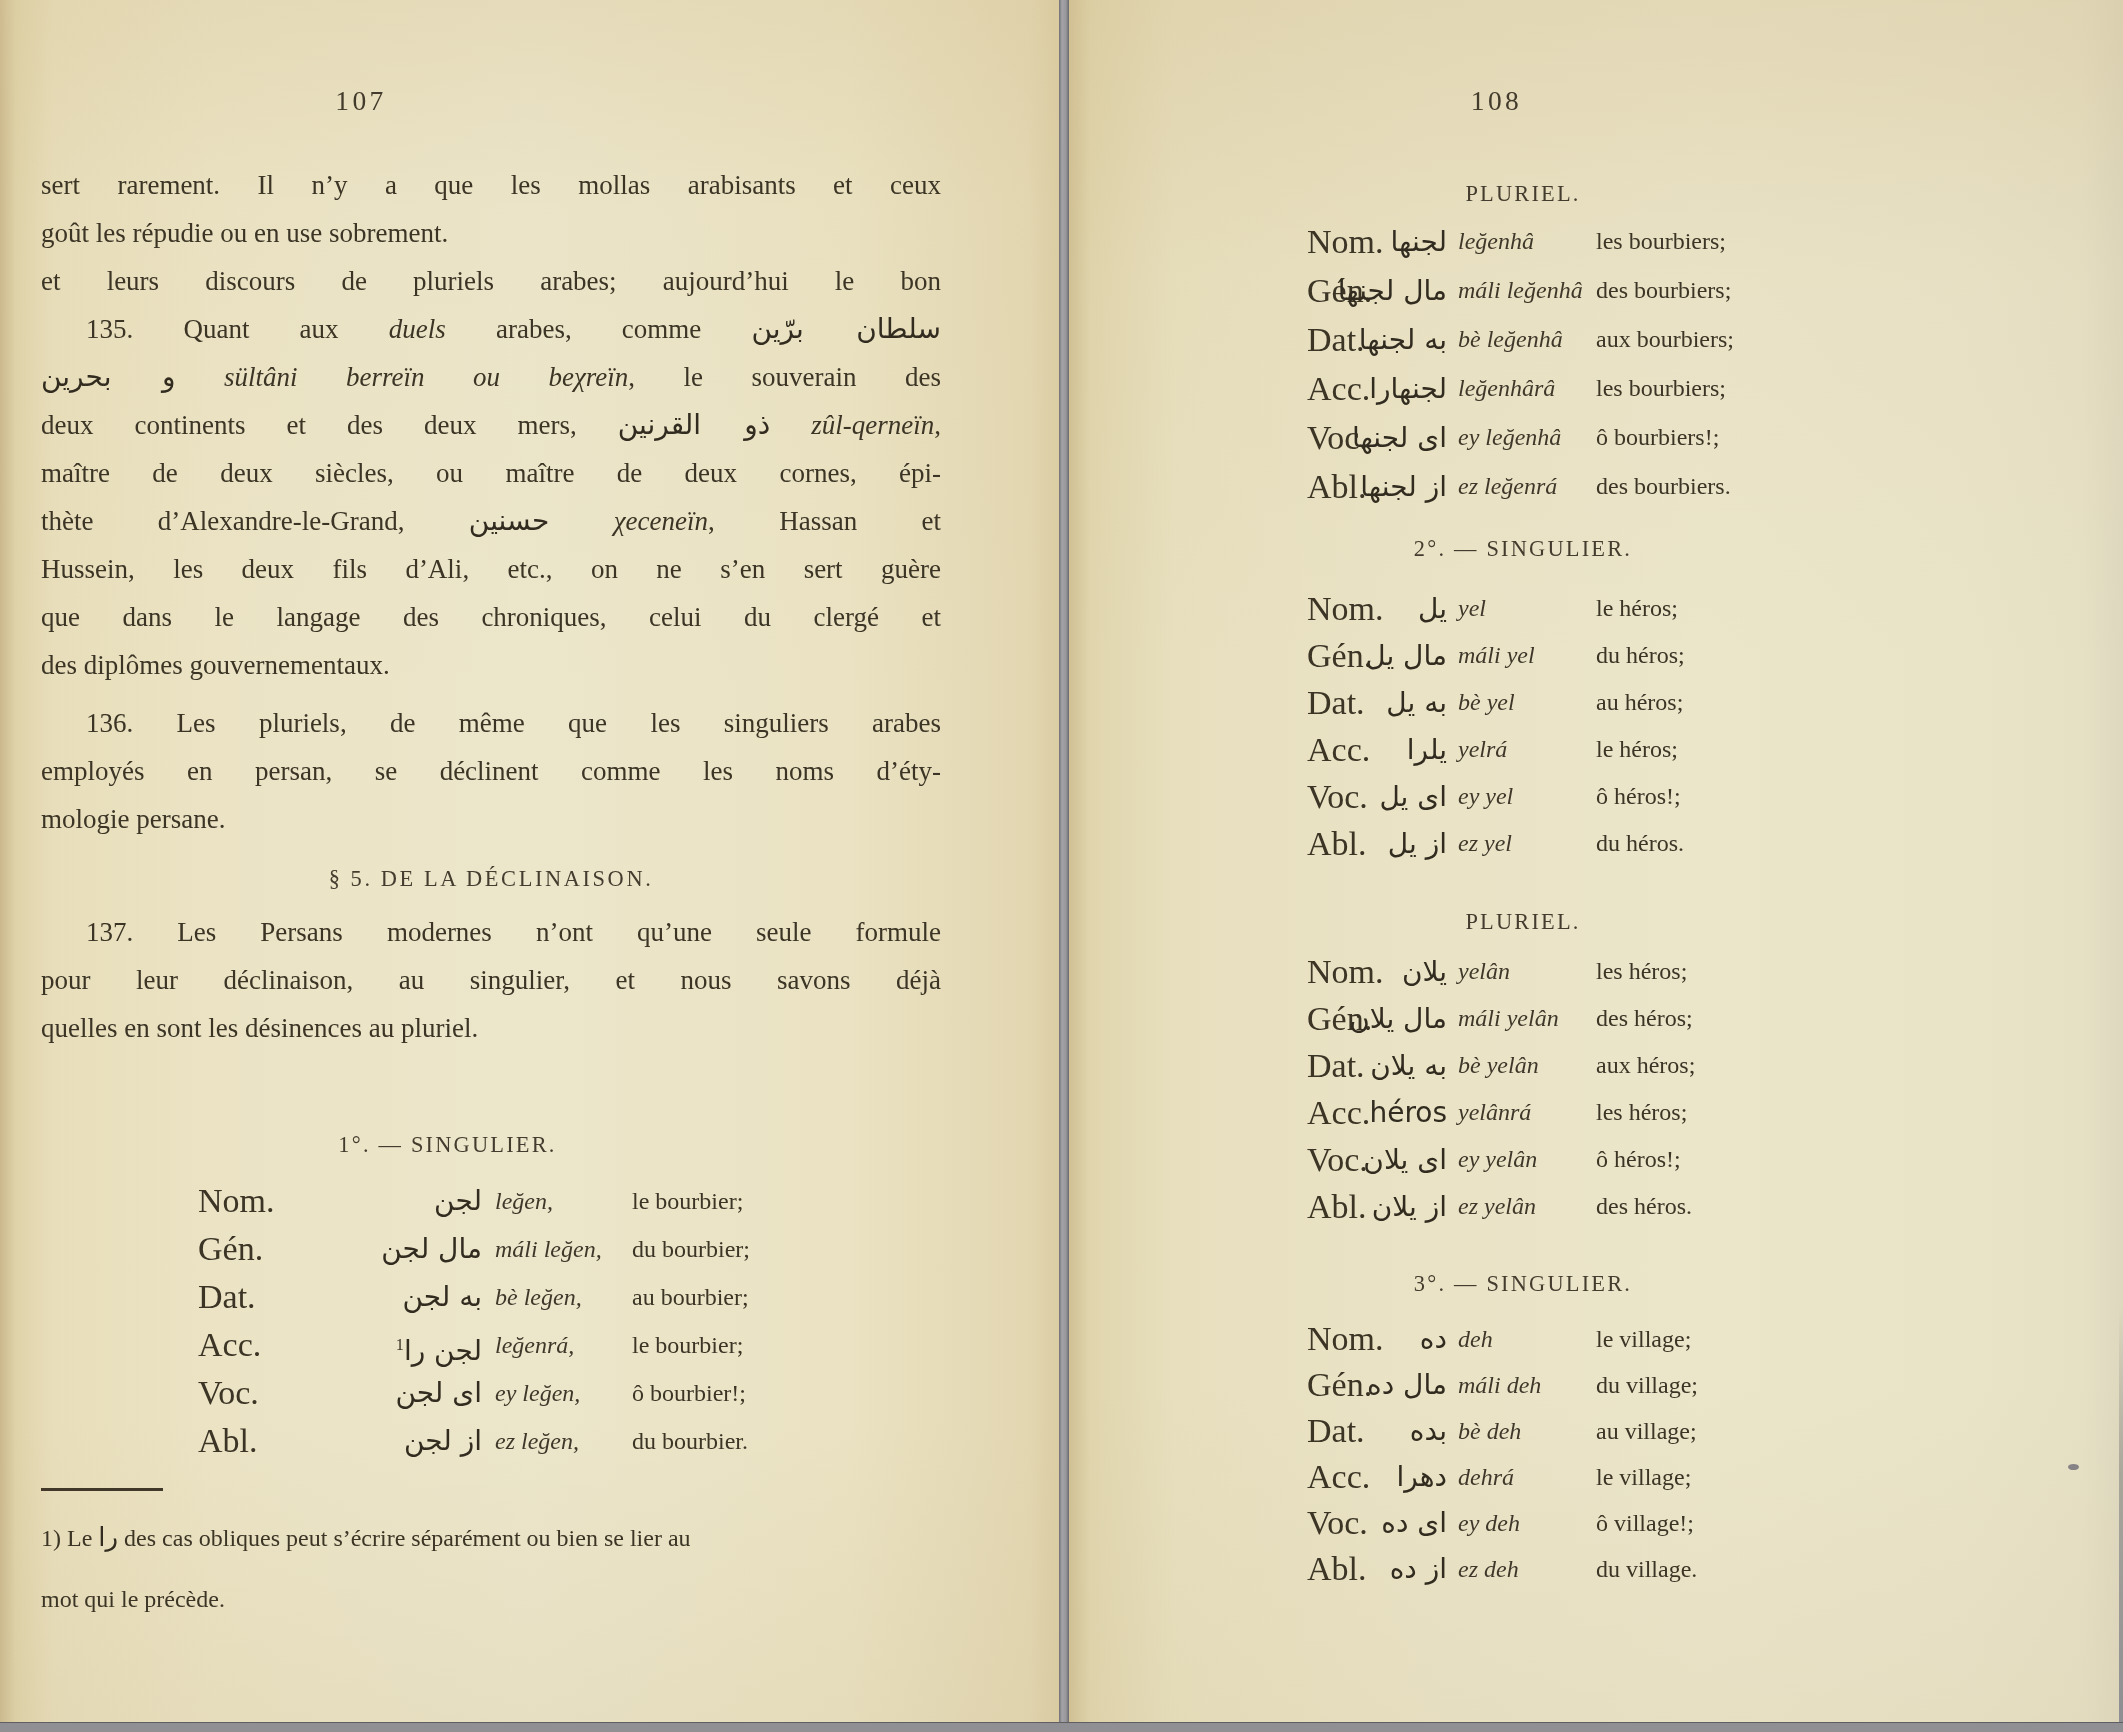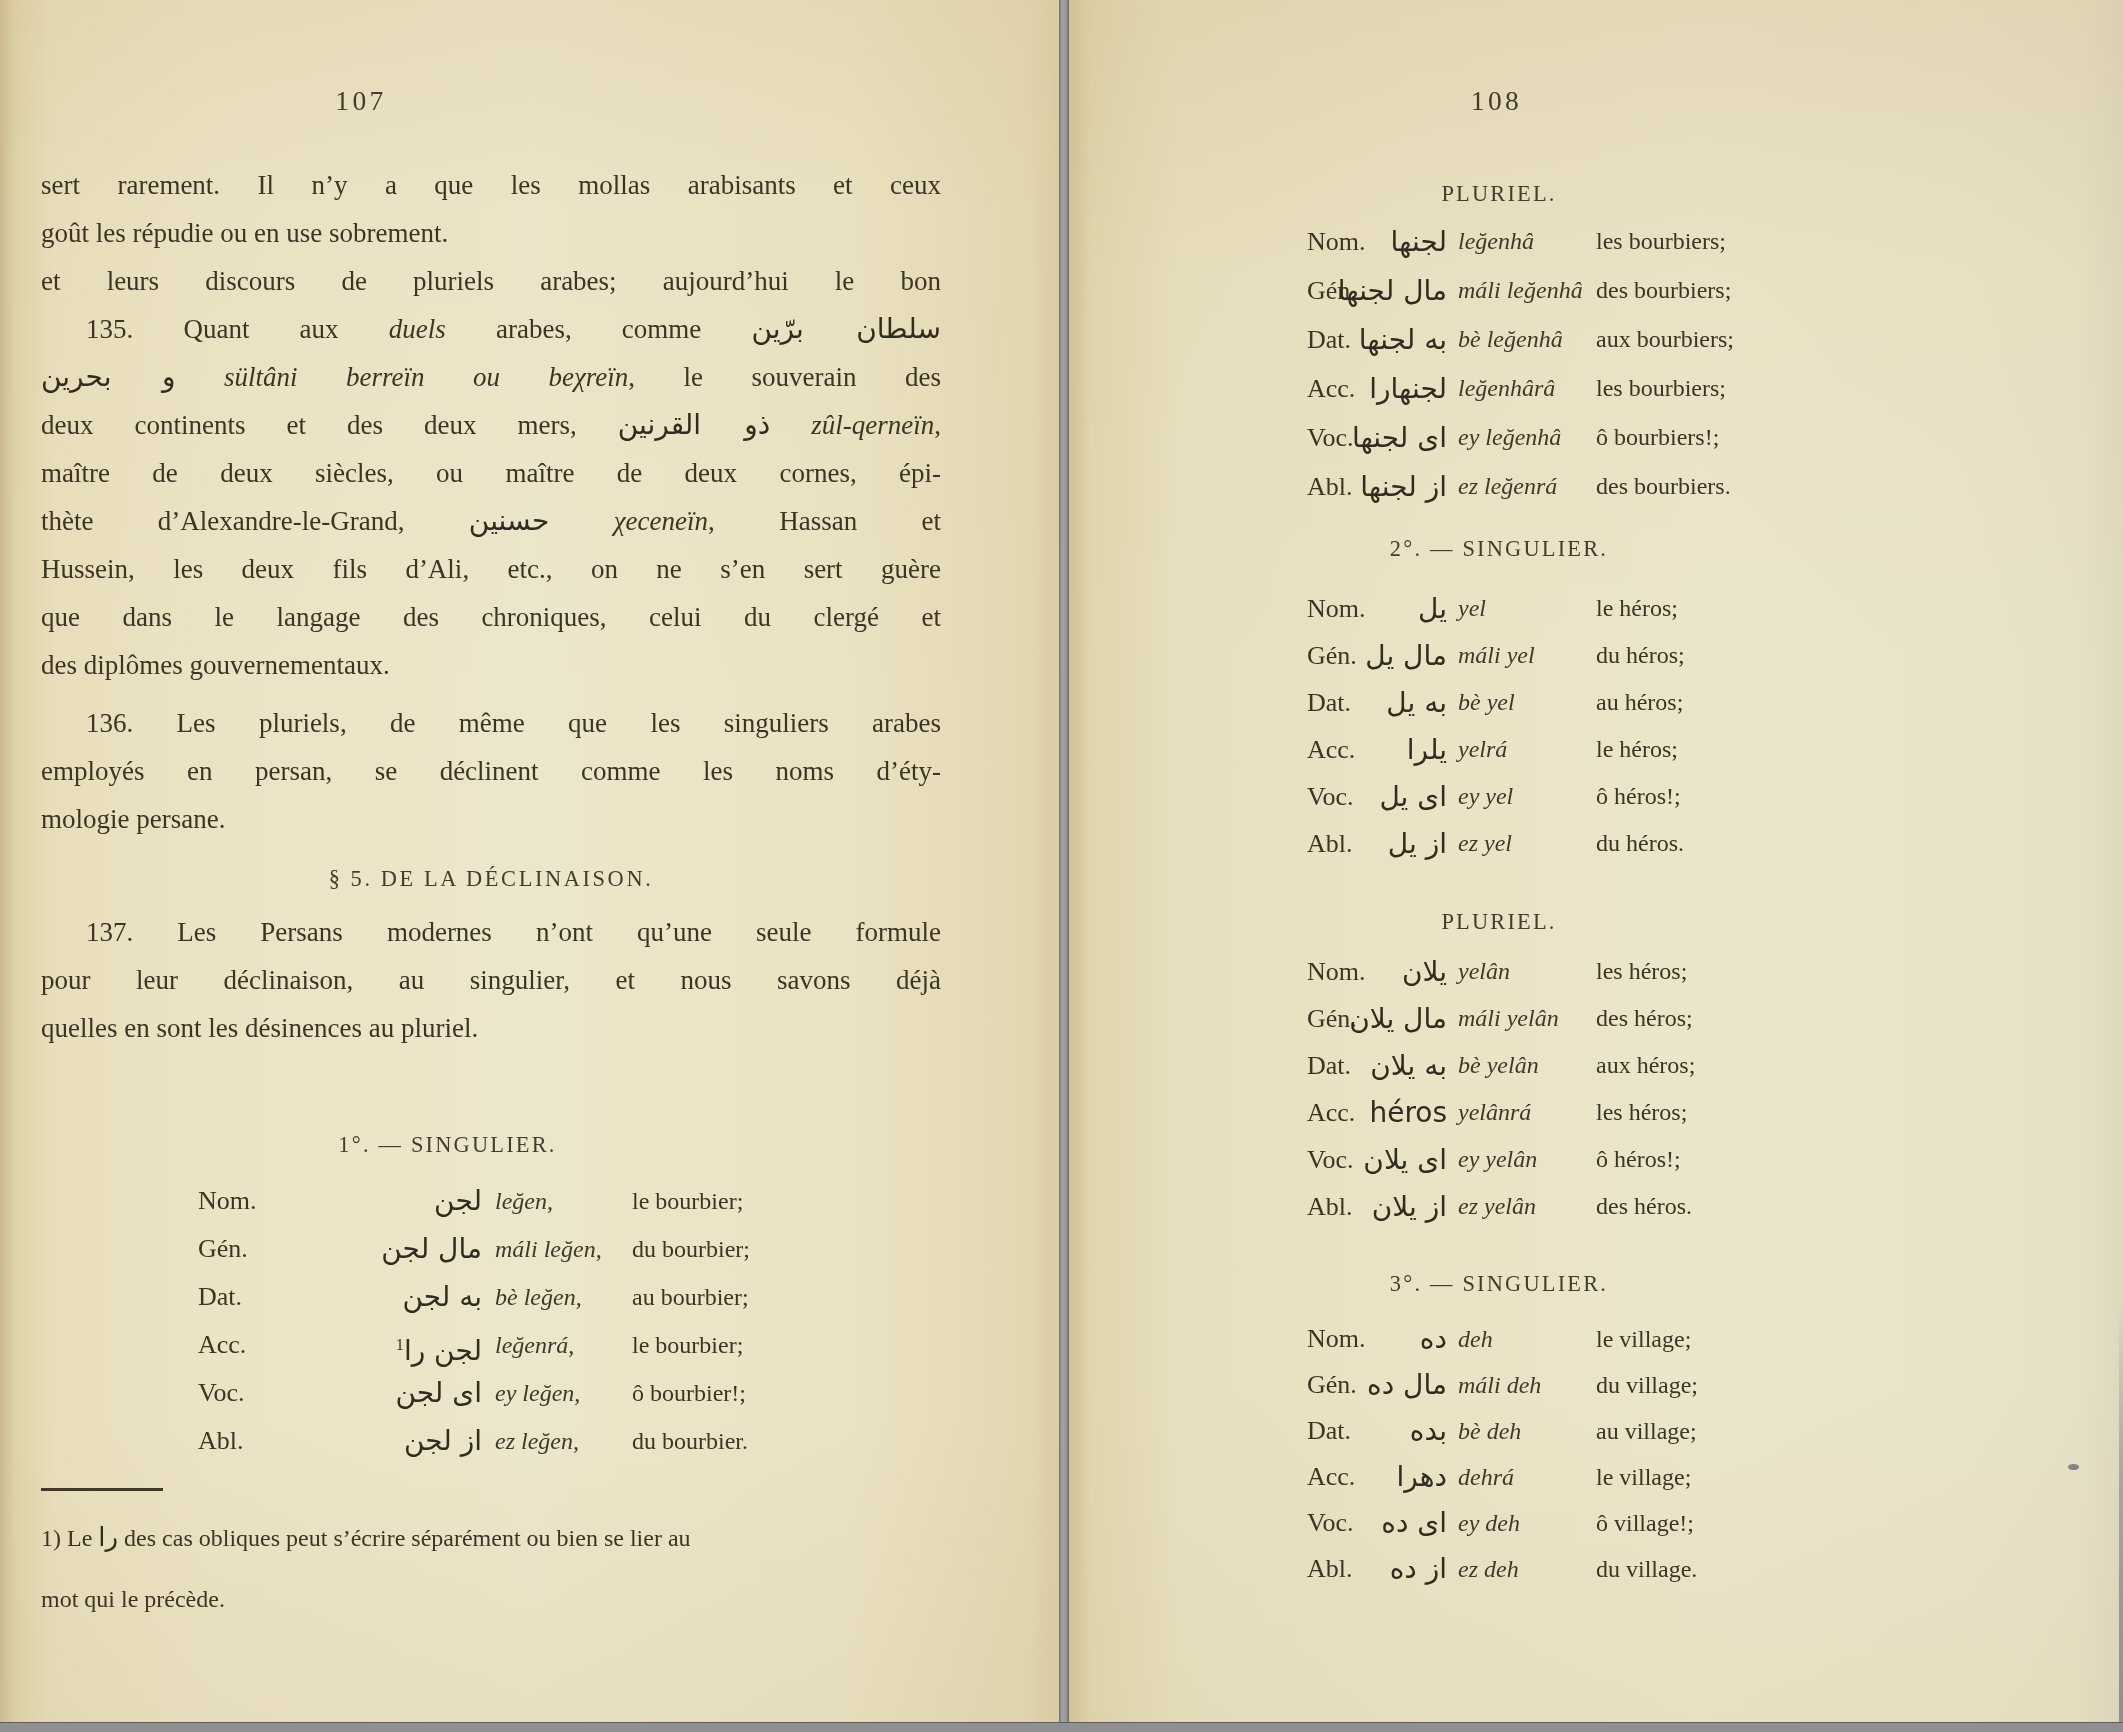--- a/index.html
+++ b/index.html
@@ -44,26 +44,26 @@
   .line{height:48px;line-height:48px;font-size:27px;}
   .j{text-align:justify;text-align-last:justify;}
   .ind{padding-left:45px;}
   .gap{margin-top:10.3px;}
   .it{font-style:italic;}
   .arab{font-family:"DejaVu Sans",sans-serif;font-size:28px;color:#322c20;}
   .line-heading{height:48px;line-height:48px;text-align:center;font-size:22.4px;letter-spacing:2.6px;color:#443c2e;margin-top:12px;margin-bottom:5.2px;}
 
   .table-heading{position:absolute;height:48px;line-height:48px;font-size:22.4px;letter-spacing:2.2px;text-align:center;color:#443c2e;}
   .th-left{left:0;width:895px;top:1121px;}
-  .th-right{left:0;width:860px;}
+  .th-right{left:0;width:860px;padding-left:24px;}
 
   .decl-table{position:absolute;left:0;width:100%;}
   .trow{position:relative;}
   .trow span{position:absolute;top:0;white-space:nowrap;}
-  .c-case{font-size:26px;color:#3c3526;}
+  .c-case{font-size:34px;color:#3c3526;}
   .c-ar{font-size:28px;text-align:right;font-family:"DejaVu Sans",sans-serif;color:#322c20;}
   .c-tr{font-size:24px;font-style:italic;color:#3f382a;}
   .c-fr{font-size:24px;color:#3c3526;}
   .c-ar sup{font-size:16.3px;vertical-align:super;font-family:"Liberation Serif",serif;color:#3c3526;}
 
   .lt .c-case{left:198px;}
   .lt .c-ar{left:215px;width:267px;}
   .lt .c-tr{left:495px;}
   .lt .c-fr{left:632px;}
 

